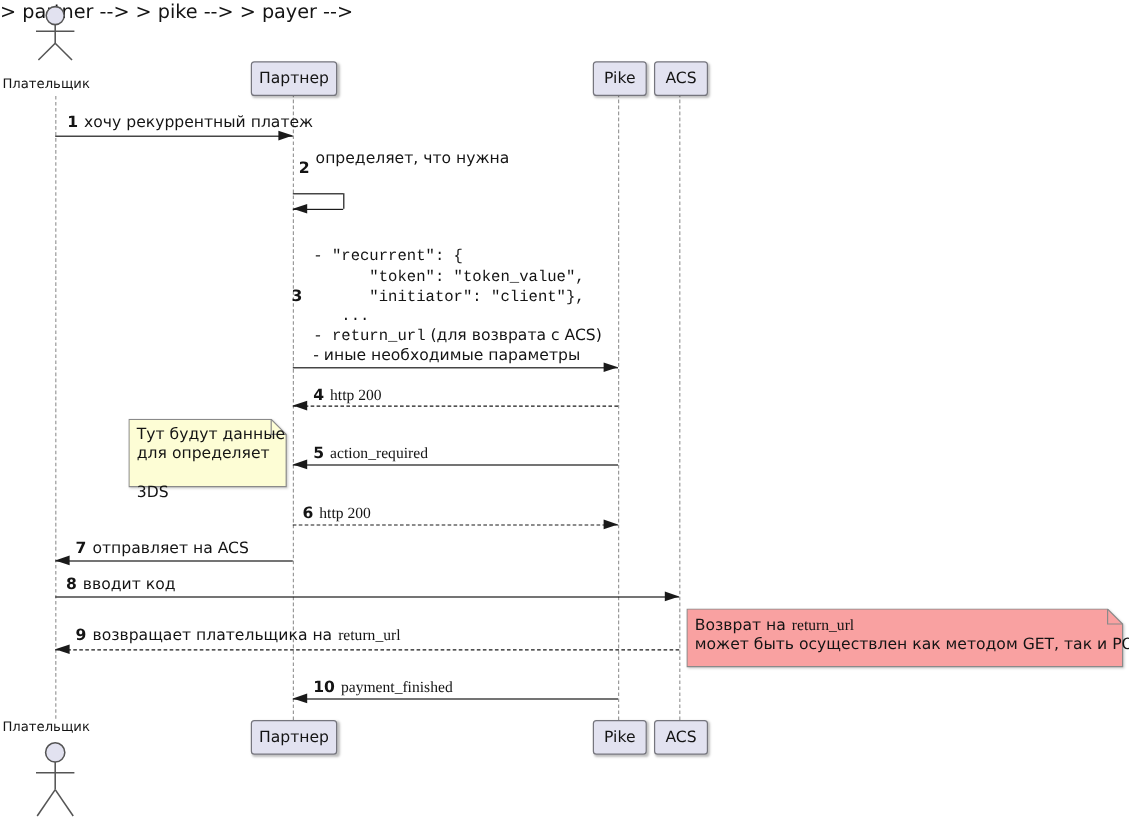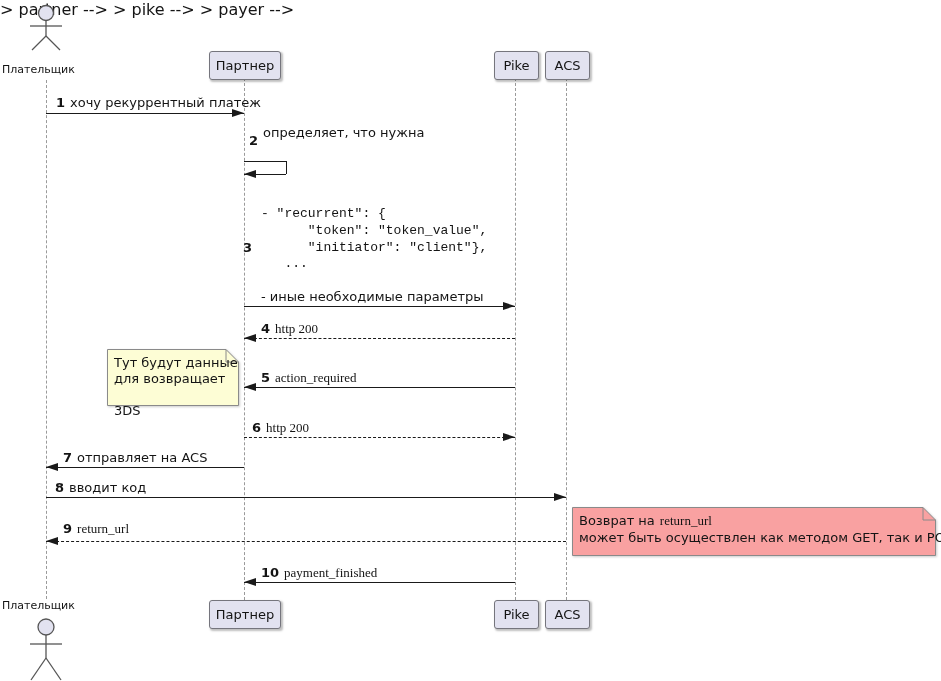--- a/index.html
+++ b/index.html
@@ -77,38 +77,39 @@
   <div class="ahead left" style="left:244px;top:170px;"></div>
 
   
   <div class="mlabel num" style="left:243px;top:240px;">
     <span class="num">3</span>
   </div>
   <div class="m3line" style="top:206px;">- "recurrent": {</div>
   <div class="m3line" style="top:223px;">      "token": "token_value",</div>
   <div class="m3line" style="top:240px;">      "initiator": "client"},</div>
   <div class="m3line" style="top:256px;">   ...</div>
+  <div class="m3line" style="top:272px;"><span>- return_url</span><span class="sans"> (для возврата с ACS)</span></div>
   <div class="m3line sans" style="top:289px;font-family:'DejaVu Sans',sans-serif;">- иные необходимые параметры</div>
   <div class="mline" style="left:244px;top:306px;width:271px;"></div>
   <div class="ahead right" style="left:503px;top:302px;"></div>
 
   &gt; partner --&gt;
   <div class="mlabel" style="left:261px;top:321px;">
     <span class="num">4</span><span class="code">http 200</span>
   </div>
   <div class="mline dashed" style="left:244px;top:338px;width:271px;"></div>
   <div class="ahead left" style="left:244px;top:334px;"></div>
 
   
   <svg class="note-svg" style="left:107px;top:349px;" width="133" height="58">
     <polygon points="0.5,0.5 119,0.5 131.5,13 131.5,56.5 0.5,56.5" fill="#FDFDD5" stroke="#8A8A8A" stroke-width="1"></polygon>
     <polyline points="119,0.5 119,13 131.5,13" fill="none" stroke="#8A8A8A" stroke-width="1"></polyline>
   </svg>
   <div class="note-text" style="left:114px;top:355px;">Тут будут данные</div>
-  <div class="note-text" style="left:114px;top:371px;">для возвращает</div>
+  <div class="note-text" style="left:114px;top:371px;">для определяет</div>
   <div class="note-text" style="left:114px;top:403px;">3DS</div>
 
   
   <div class="mlabel" style="left:261px;top:370px;">
     <span class="num">5</span><span class="code">action_required</span>
   </div>
   <div class="mline" style="left:244px;top:387px;width:271px;"></div>
   <div class="ahead left" style="left:244px;top:383px;"></div>
 
   &gt; pike --&gt;
@@ -137,21 +138,21 @@
     <polygon points="0.5,0.5 351,0.5 363.5,13 363.5,48.5 0.5,48.5" fill="#F9A1A1" stroke="#8A8A8A" stroke-width="1"></polygon>
     <polyline points="351,0.5 351,13 363.5,13" fill="none" stroke="#8A8A8A" stroke-width="1"></polyline>
   </svg>
   <div class="note-text" style="left:579px;top:513px;display:flex;gap:5px;align-items:baseline;">
     <span>Возврат на</span><span class="code">return_url</span>
   </div>
   <div class="note-text" style="left:579px;top:530px;">может быть осуществлен как методом GET, так и POST.</div>
 
   &gt; payer --&gt;
   <div class="mlabel" style="left:63px;top:521px;">
-    <span class="num">9</span><span class="code">return_url</span>
+    <span class="num">9</span><span>возвращает плательщика на</span><span class="code">return_url</span>
   </div>
   <div class="mline dashed" style="left:46px;top:541px;width:520px;"></div>
   <div class="ahead left" style="left:46px;top:537px;"></div>
 
   
   <div class="mlabel" style="left:261px;top:565px;">
     <span class="num">10</span><span class="code">payment_finished</span>
   </div>
   <div class="mline" style="left:244px;top:582px;width:271px;"></div>
   <div class="ahead left" style="left:244px;top:578px;"></div>

